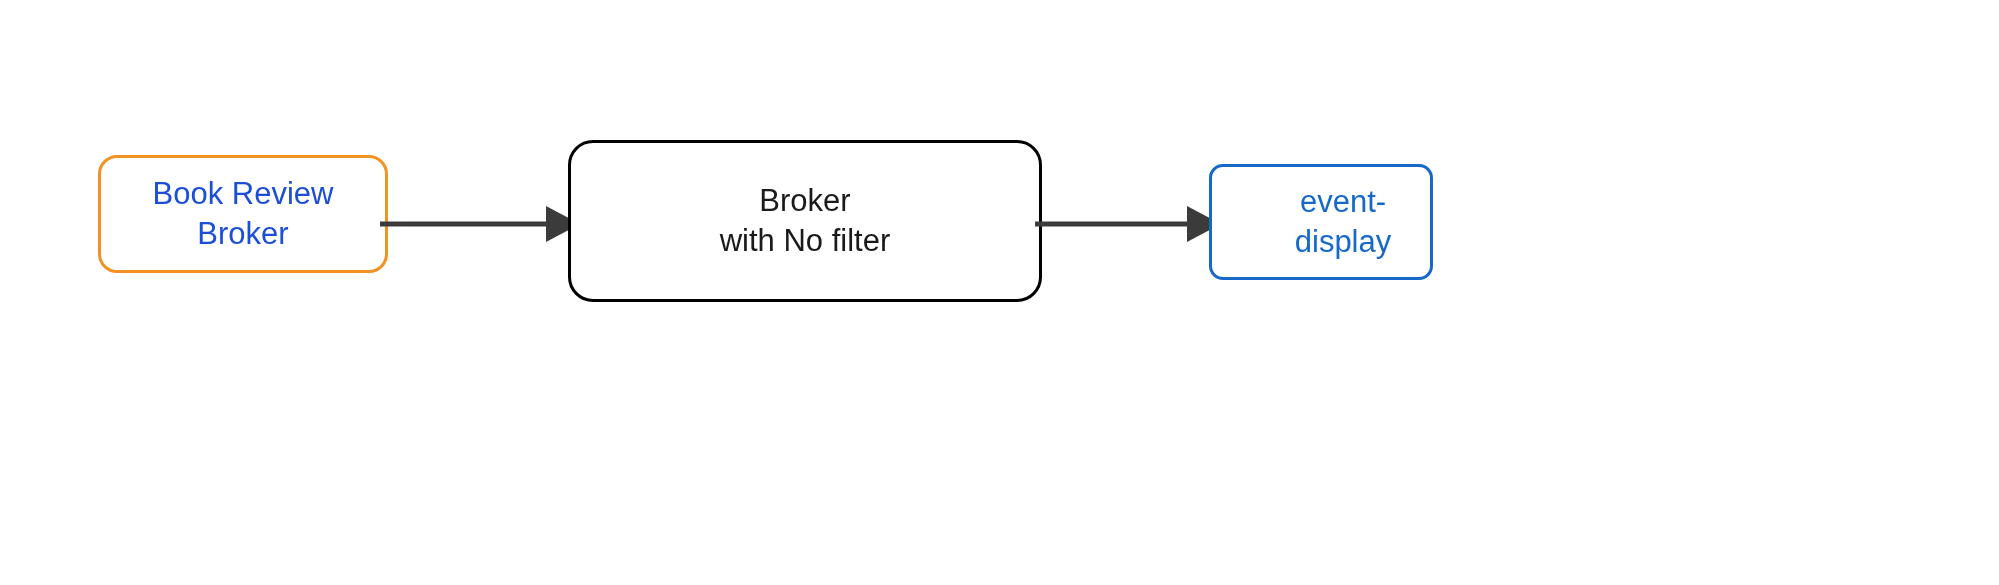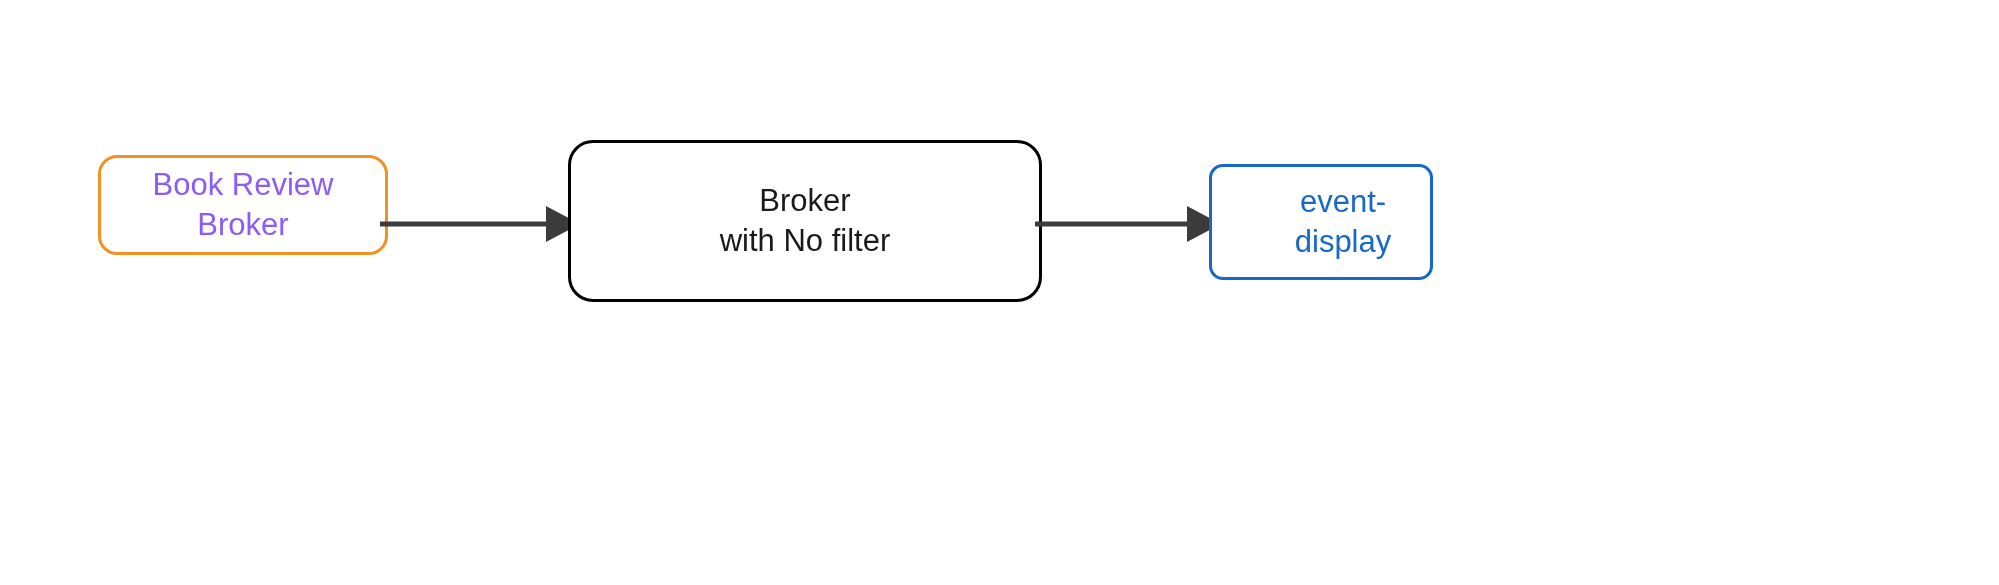--- a/index.html
+++ b/index.html
@@ -28,24 +28,24 @@
     text-align: center;
     line-height: 1.30;
     white-space: pre-line;
   }
 
   
   #node-broker {
     left: 98px;
     top: 155px;
     width: 290px;
-    height: 100px;
+    height: 118px;
     border: 3px solid #F29222;
     border-radius: 19px;
-    color: #8b5cf6;
+    color: #1d4ed8;
     font-size: 31px;
   }
 
   
   #node-trigger {
     left: 568px;
     top: 140px;
     width: 474px;
     height: 162px;
     border: 3.5px solid #000000;

